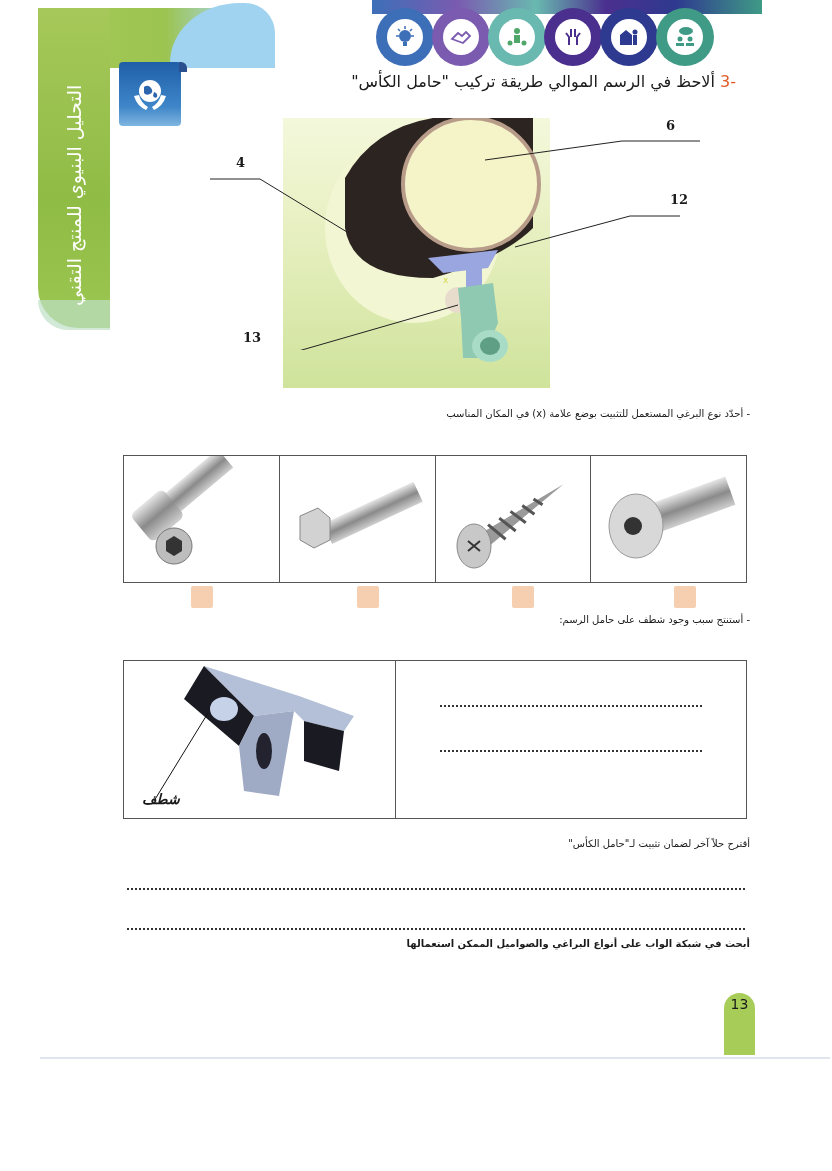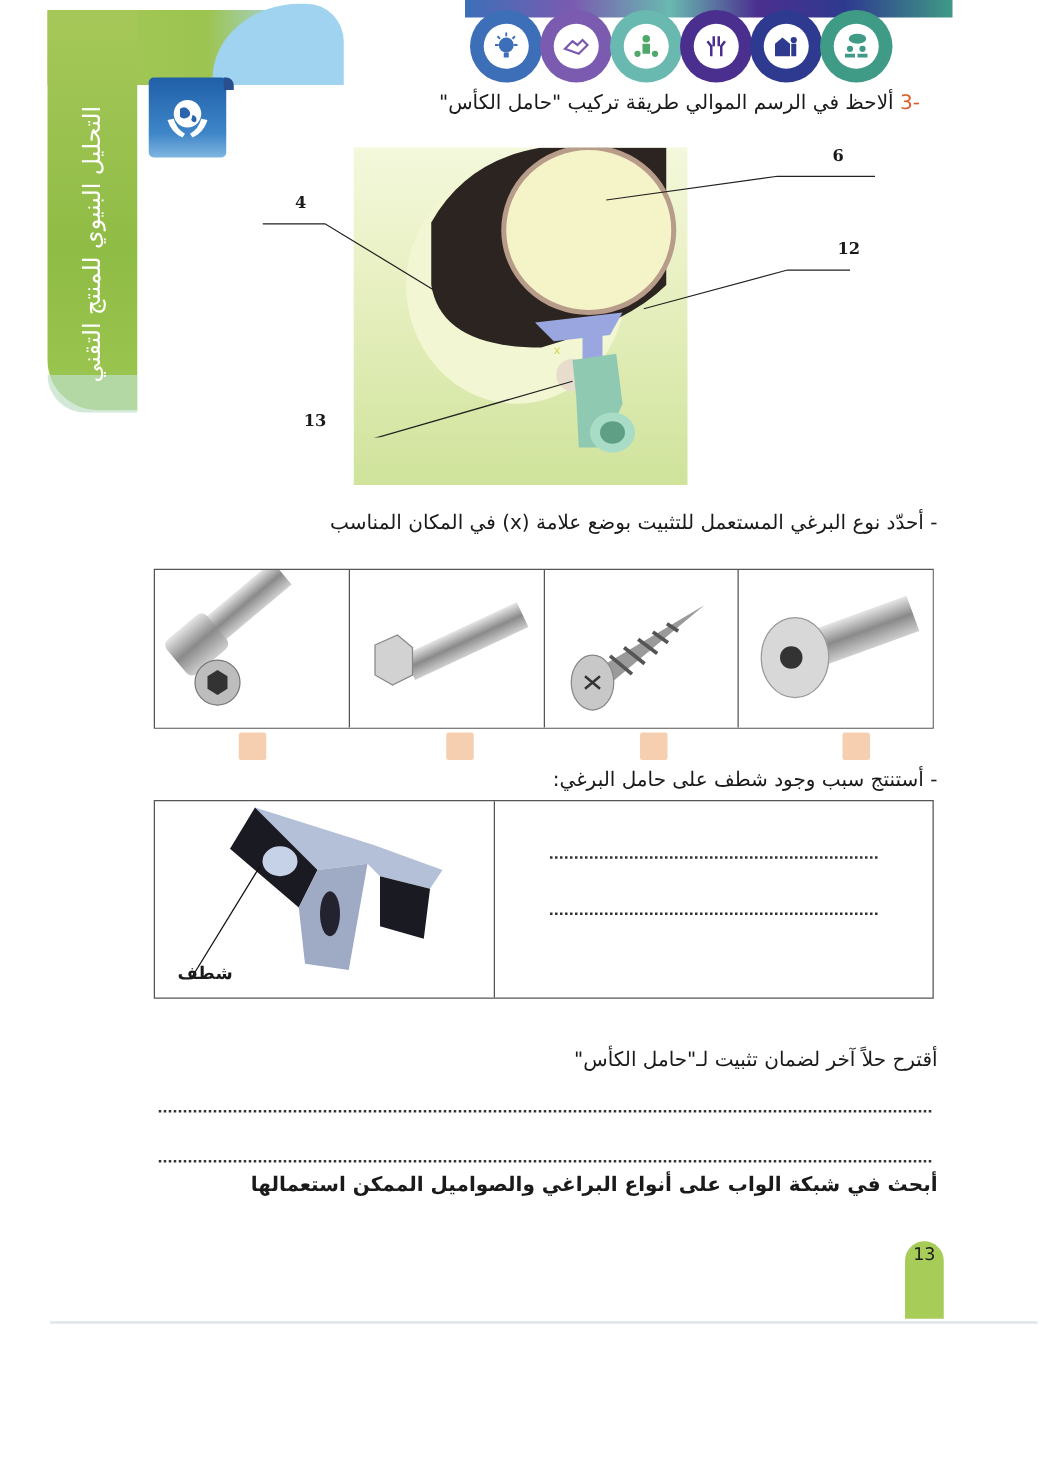--- a/index.html
+++ b/index.html
@@ -20,31 +20,31 @@
     .globe-icon .fold { position:absolute; right:-6px; top:0; width:8px; height:10px; background:#2a4f8f; border-top-right-radius:6px; }
     
     .header-band { left:372px; top:0; width:390px; height:14px;
                    background:linear-gradient(90deg,#3d6fb8 0%,#7a5bb0 22%,#69b9b0 42%,#4b2f8f 60%,#2e3a8f 78%,#3f9a86 100%); }
     .circle { position:absolute; top:8px; width:58px; height:58px; border-radius:50%; display:flex; align-items:center; justify-content:center; }
     .circle .inner { width:36px; height:36px; border-radius:50%; background:#ffffff; display:flex; align-items:center; justify-content:center; }
     
     .rtl { direction:rtl; text-align:right; }
     .q-title { right:96px; top:72px; font-size:16px; }
     .q-title .num { color:#e05a28; }
-    .instr { right:82px; font-size:16px; white-space:nowrap; }
+    .instr { right:82px; font-size:10px; white-space:nowrap; }
     .label-num { font-family:"DejaVu Serif", serif; font-weight:bold; font-size:13px; }
     .diagram { left:283px; top:118px; width:267px; height:270px; background:linear-gradient(180deg,#f4f8dc 0%,#e8f0c2 40%,#cfe39b 100%);
                overflow:hidden; }
     
     .screw-table { left:123px; top:455px; width:622px; height:126px; border:1px solid #555; display:flex; }
     .screw-cell { flex:1; border-left:1px solid #555; position:relative; overflow:hidden; background:#fff; }
     .screw-cell:first-child { border-left:none; }
     .checkbox { position:absolute; top:586px; width:22px; height:22px; background:#f6cfb0; border-radius:2px; }
     
-    .chamfer-table { left:123px; top:640px; width:622px; height:157px; border:1px solid #555; display:flex; }
+    .chamfer-table { left:123px; top:660px; width:622px; height:157px; border:1px solid #555; display:flex;font-style:italic; }
     .chamfer-left { width:271px; border-right:1px solid #555; position:relative; }
     .chamfer-right { flex:1; position:relative; }
     .dots { position:absolute; border-bottom:2px dotted #333; height:0; }
     .page-tab { left:724px; top:993px; width:31px; height:62px; background:#a8cc58; border-top-left-radius:16px; border-top-right-radius:16px;
                 font-size:14px; text-align:center; padding-top:3px; box-sizing:border-box; }
     .footer-line { left:40px; top:1057px; width:790px; height:2px; background:#dfe5ec; }
   </style>
 </head>
 <body>
 
@@ -198,21 +198,21 @@
       <ellipse cx="45" cy="70" rx="27" ry="32" fill="#d8d8d8" stroke="#999"></ellipse>
         <circle cx="42" cy="70" r="9" fill="#333"></circle>
     </svg>
   </div>
 </div>
 <div class="checkbox" style="left:191px;"></div>
 <div class="checkbox" style="left:357px;"></div>
 <div class="checkbox" style="left:512px;"></div>
 <div class="checkbox" style="left:674px;"></div>
 
-<div class="abs rtl instr" style="top:614px;">-  أستنتج سبب وجود شطف على حامل البرغي:</div>
+<div class="abs rtl instr" style="top:614px;">-  أستنتج سبب وجود شطف على حامل الرسم:</div>
 <div class="abs chamfer-table">
   <div class="chamfer-left">
     <svg width="271" height="157" viewBox="0 0 271 157">
       <path d="M80 5 L175 35 L230 55 L220 70 L180 60 L170 50 L130 55 Z" fill="#b4c0d8"></path>
       <path d="M60 38 L80 5 L130 55 L115 85 Z" fill="#1a1a22"></path>
       <ellipse cx="100" cy="48" rx="14" ry="12" fill="#c6d2e8"></ellipse>
       <path d="M115 85 L130 55 L170 50 L155 135 L120 130 Z" fill="#9faac4"></path>
       <ellipse cx="140" cy="90" rx="8" ry="18" fill="#232330"></ellipse>
       <path d="M180 60 L220 70 L215 110 L180 100 Z" fill="#1a1a22"></path>
       <path d="M84 52 L30 140" stroke="#111" stroke-width="1"></path>

